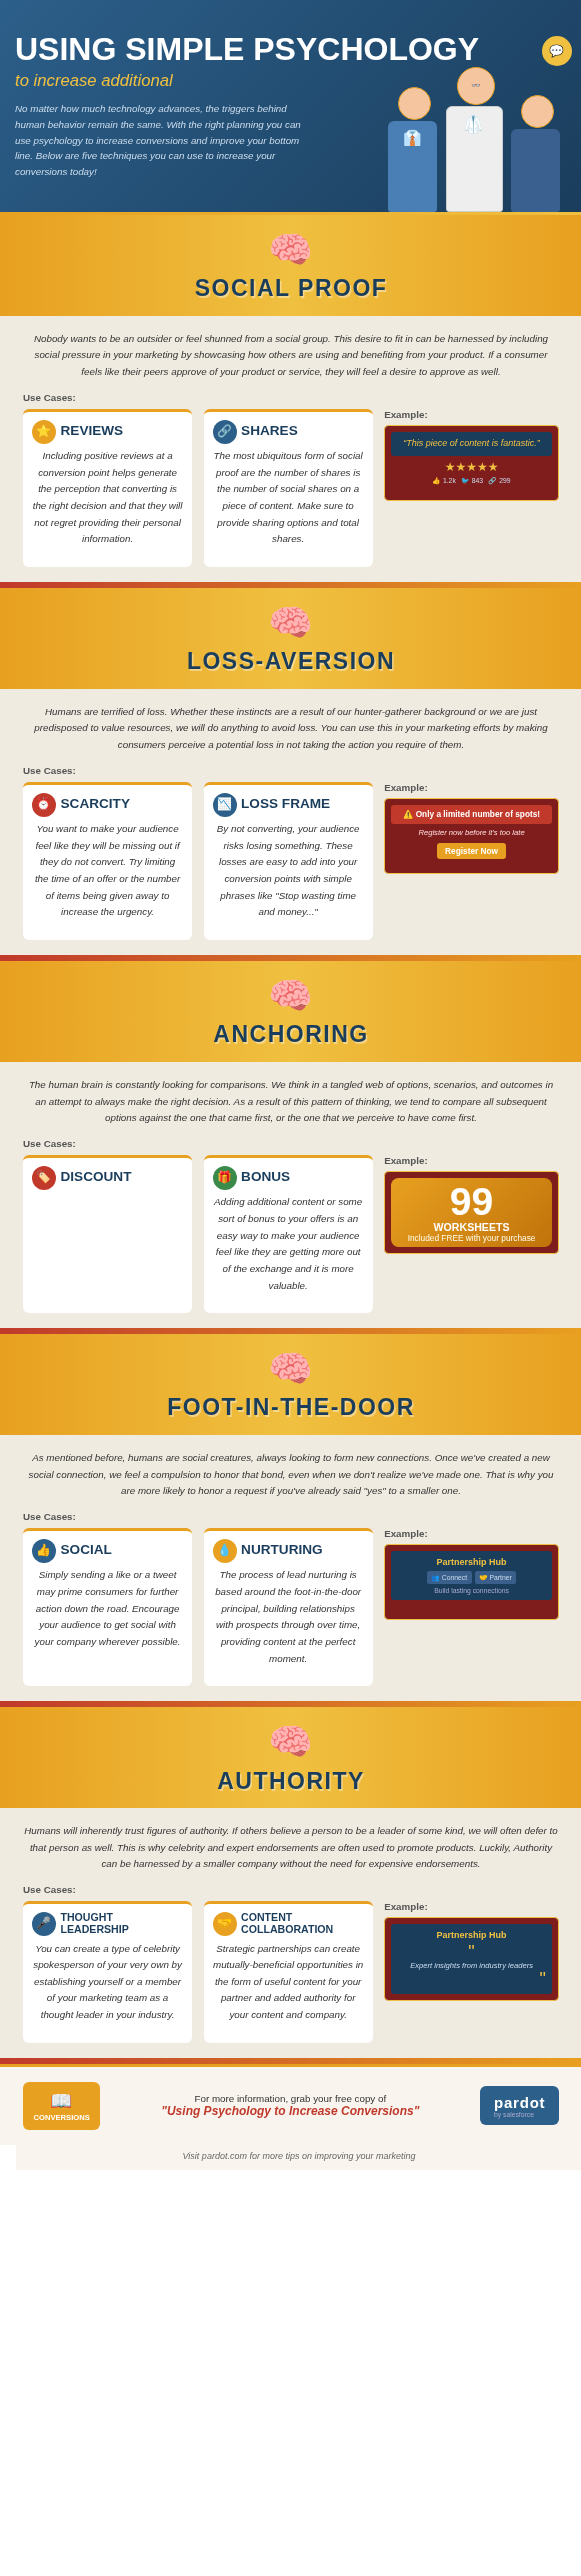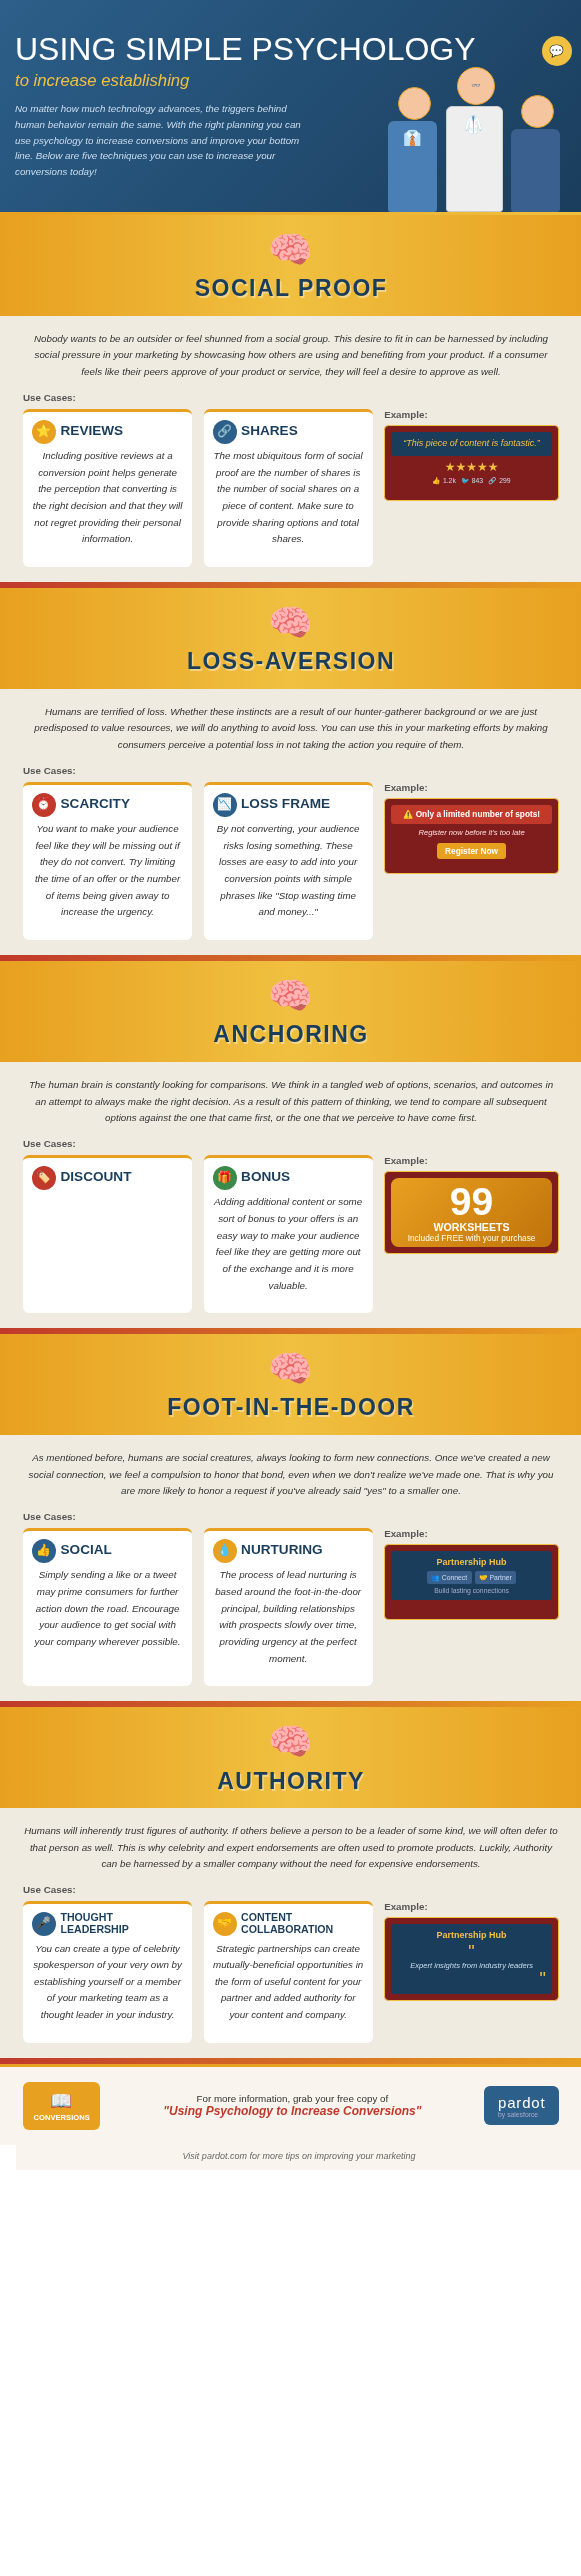--- a/index.html
+++ b/index.html
@@ -19,21 +19,21 @@
       min-height: 212px;
       position: relative;
       overflow: hidden;
     }
     .header-text-block {
       flex: 1;
       z-index: 2;
     }
     .header-title {
       font-size: 32px;
-      font-weight: 400;
+      font-weight: 700;
       color: #fff;
       line-height: 1.1;
       text-transform: uppercase;
     }
     .header-subtitle {
       font-size: 16.7px;
       color: #f0c040;
       font-style: italic;
       margin-top: 3px;
     }
@@ -289,21 +289,21 @@
     }
   </style>
 </head>
 <body>
 
 <div class="header-section">
   <div class="header-text-block">
     <div class="header-title">
       <span>USING SIMPLE PSYCHOLOGY</span>
     </div>
-    <div class="header-subtitle">to increase establishing</div>
+    <div class="header-subtitle">to increase additional</div>
     <p class="header-desc">No matter how much technology advances, the triggers behind human behavior remain the same. With the right planning you can use psychology to increase conversions and improve your bottom line. Below are five techniques you can use to increase your conversions today!</p>
   </div>
   <div class="header-figures">
     <div style="position:relative; display:flex; flex-direction:column; align-items:center;">
 
       <div style="position:absolute; top:-7.6px; right:-7.6px; background:#f0c040; border-radius:50%; width:30px; height:30px; display:flex; align-items:center; justify-content:center; font-size:12px; z-index:5;">💬</div>
 
       <div style="display:flex; align-items:flex-end; gap:4.5px; margin-top:23px;">
 
         <div style="position:relative; width:53px;">
@@ -483,21 +483,21 @@
             <div class="uc-icon uc-icon-blue">👍</div>
             <span>SOCIAL</span>
           </div>
           <p class="uc-desc">Simply sending a like or a tweet may prime consumers for further action down the road. Encourage your audience to get social with your company wherever possible.</p>
         </div>
         <div class="use-case-card">
           <div class="uc-title">
             <div class="uc-icon uc-icon-orange">💧</div>
             <span>NURTURING</span>
           </div>
-          <p class="uc-desc">The process of lead nurturing is based around the foot-in-the-door principal, building relationships with prospects slowly over time, providing urgency at the perfect moment.</p>
+          <p class="uc-desc">The process of lead nurturing is based around the foot-in-the-door principal, building relationships with prospects through over time, providing content at the perfect moment.</p>
         </div>
       </div>
     </div>
 
     <div class="example-column">
       <div class="example-label">Example:</div>
       <div class="example-screenshot">
         <div style="background:#1a3d5c; border-radius:3px; padding:6px; font-size:7.6px; color:#cde;">
           <div style="font-weight:bold; font-size:9px; color:#f0c040; margin-bottom:4.5px;">Partnership Hub</div>
           <div style="display:flex; gap:3px; justify-content:center; margin-bottom:3px;">
@@ -562,18 +562,18 @@
 <div class="footer-section">
   <div class="footer-logo-box">
     <div style="font-size:18px; margin-bottom:1.5px;">📖</div>
     <div class="footer-logo-text">CONVERSIONS</div>
   </div>
   <div class="footer-main-text">
     <span>For more information, grab your free copy of</span><br>
     <span class="free-copy">"Using Psychology to Increase Conversions"</span>
   </div>
   <div class="footer-pardot">
-    <span style="font-size:15px; font-weight:400; letter-spacing:0.8px;">pardot</span>
+    <span style="font-size:15px; font-weight:700; letter-spacing:0.8px;">pardot</span>
     <div style="font-size:6.8px; color:#aac; font-weight:normal;">by salesforce</div>
   </div>
 </div>
 <div class="footer-url">Visit pardot.com for more tips on improving your marketing</div>
 
 
 </body></html>

